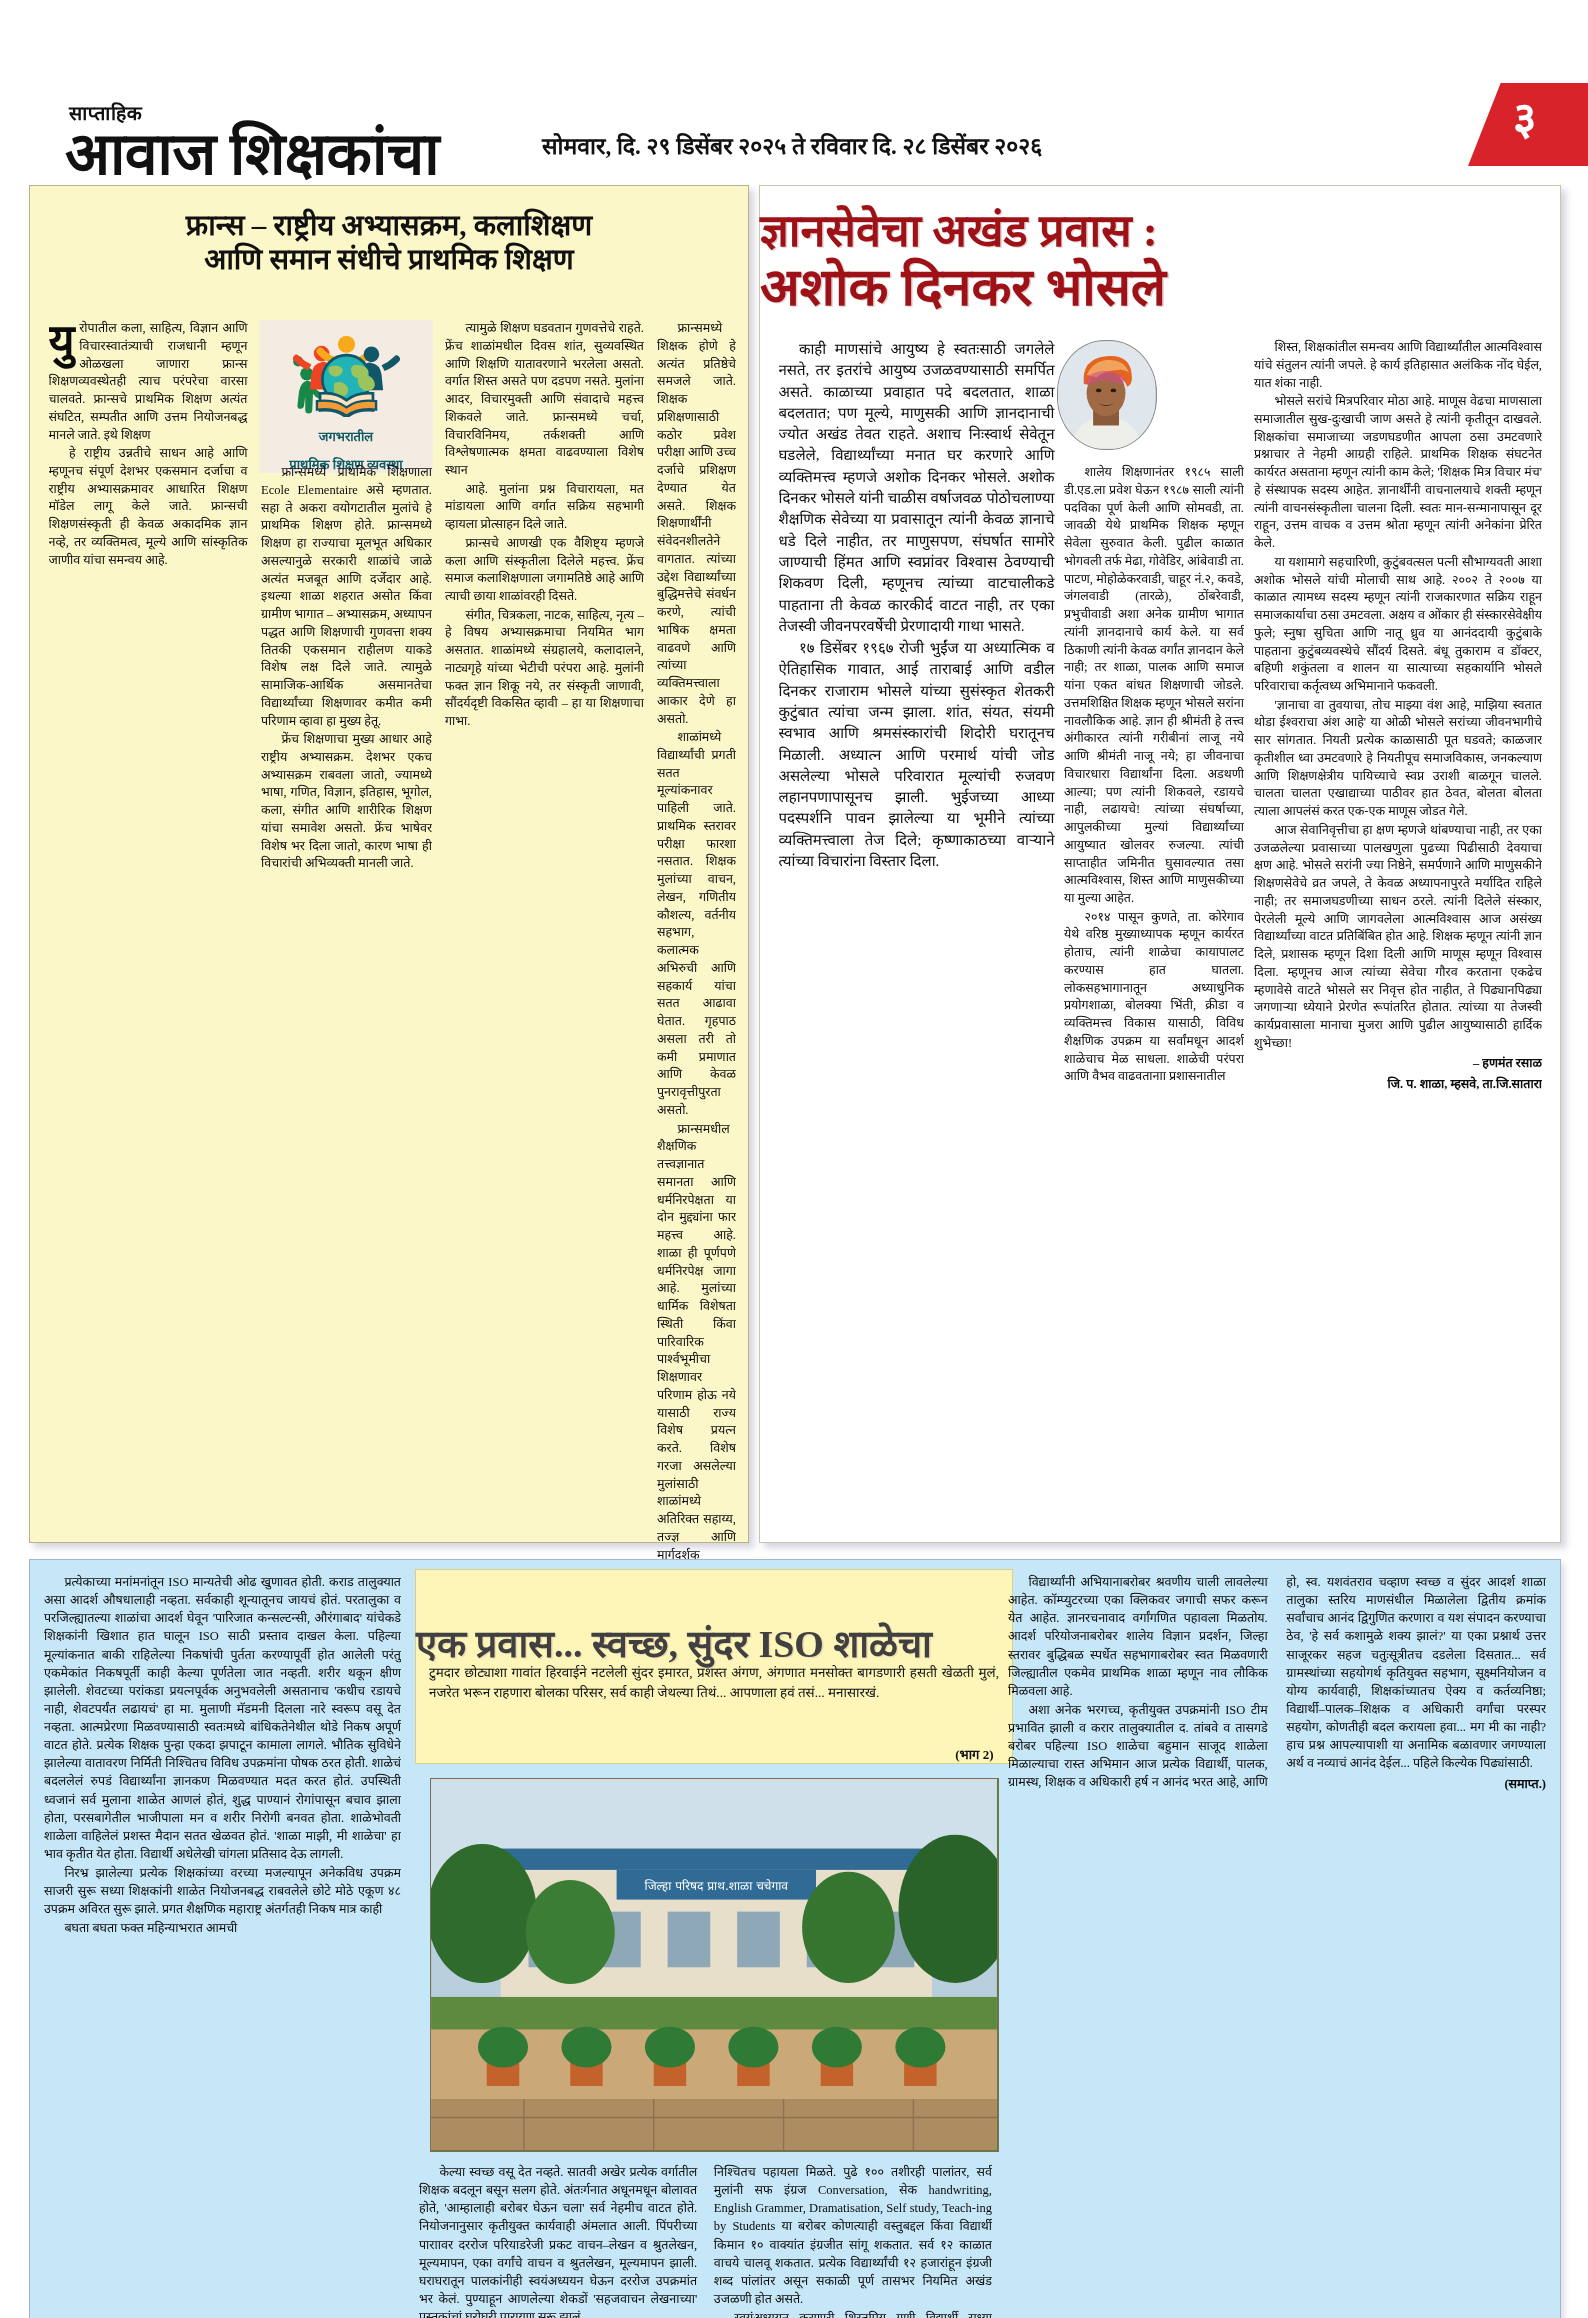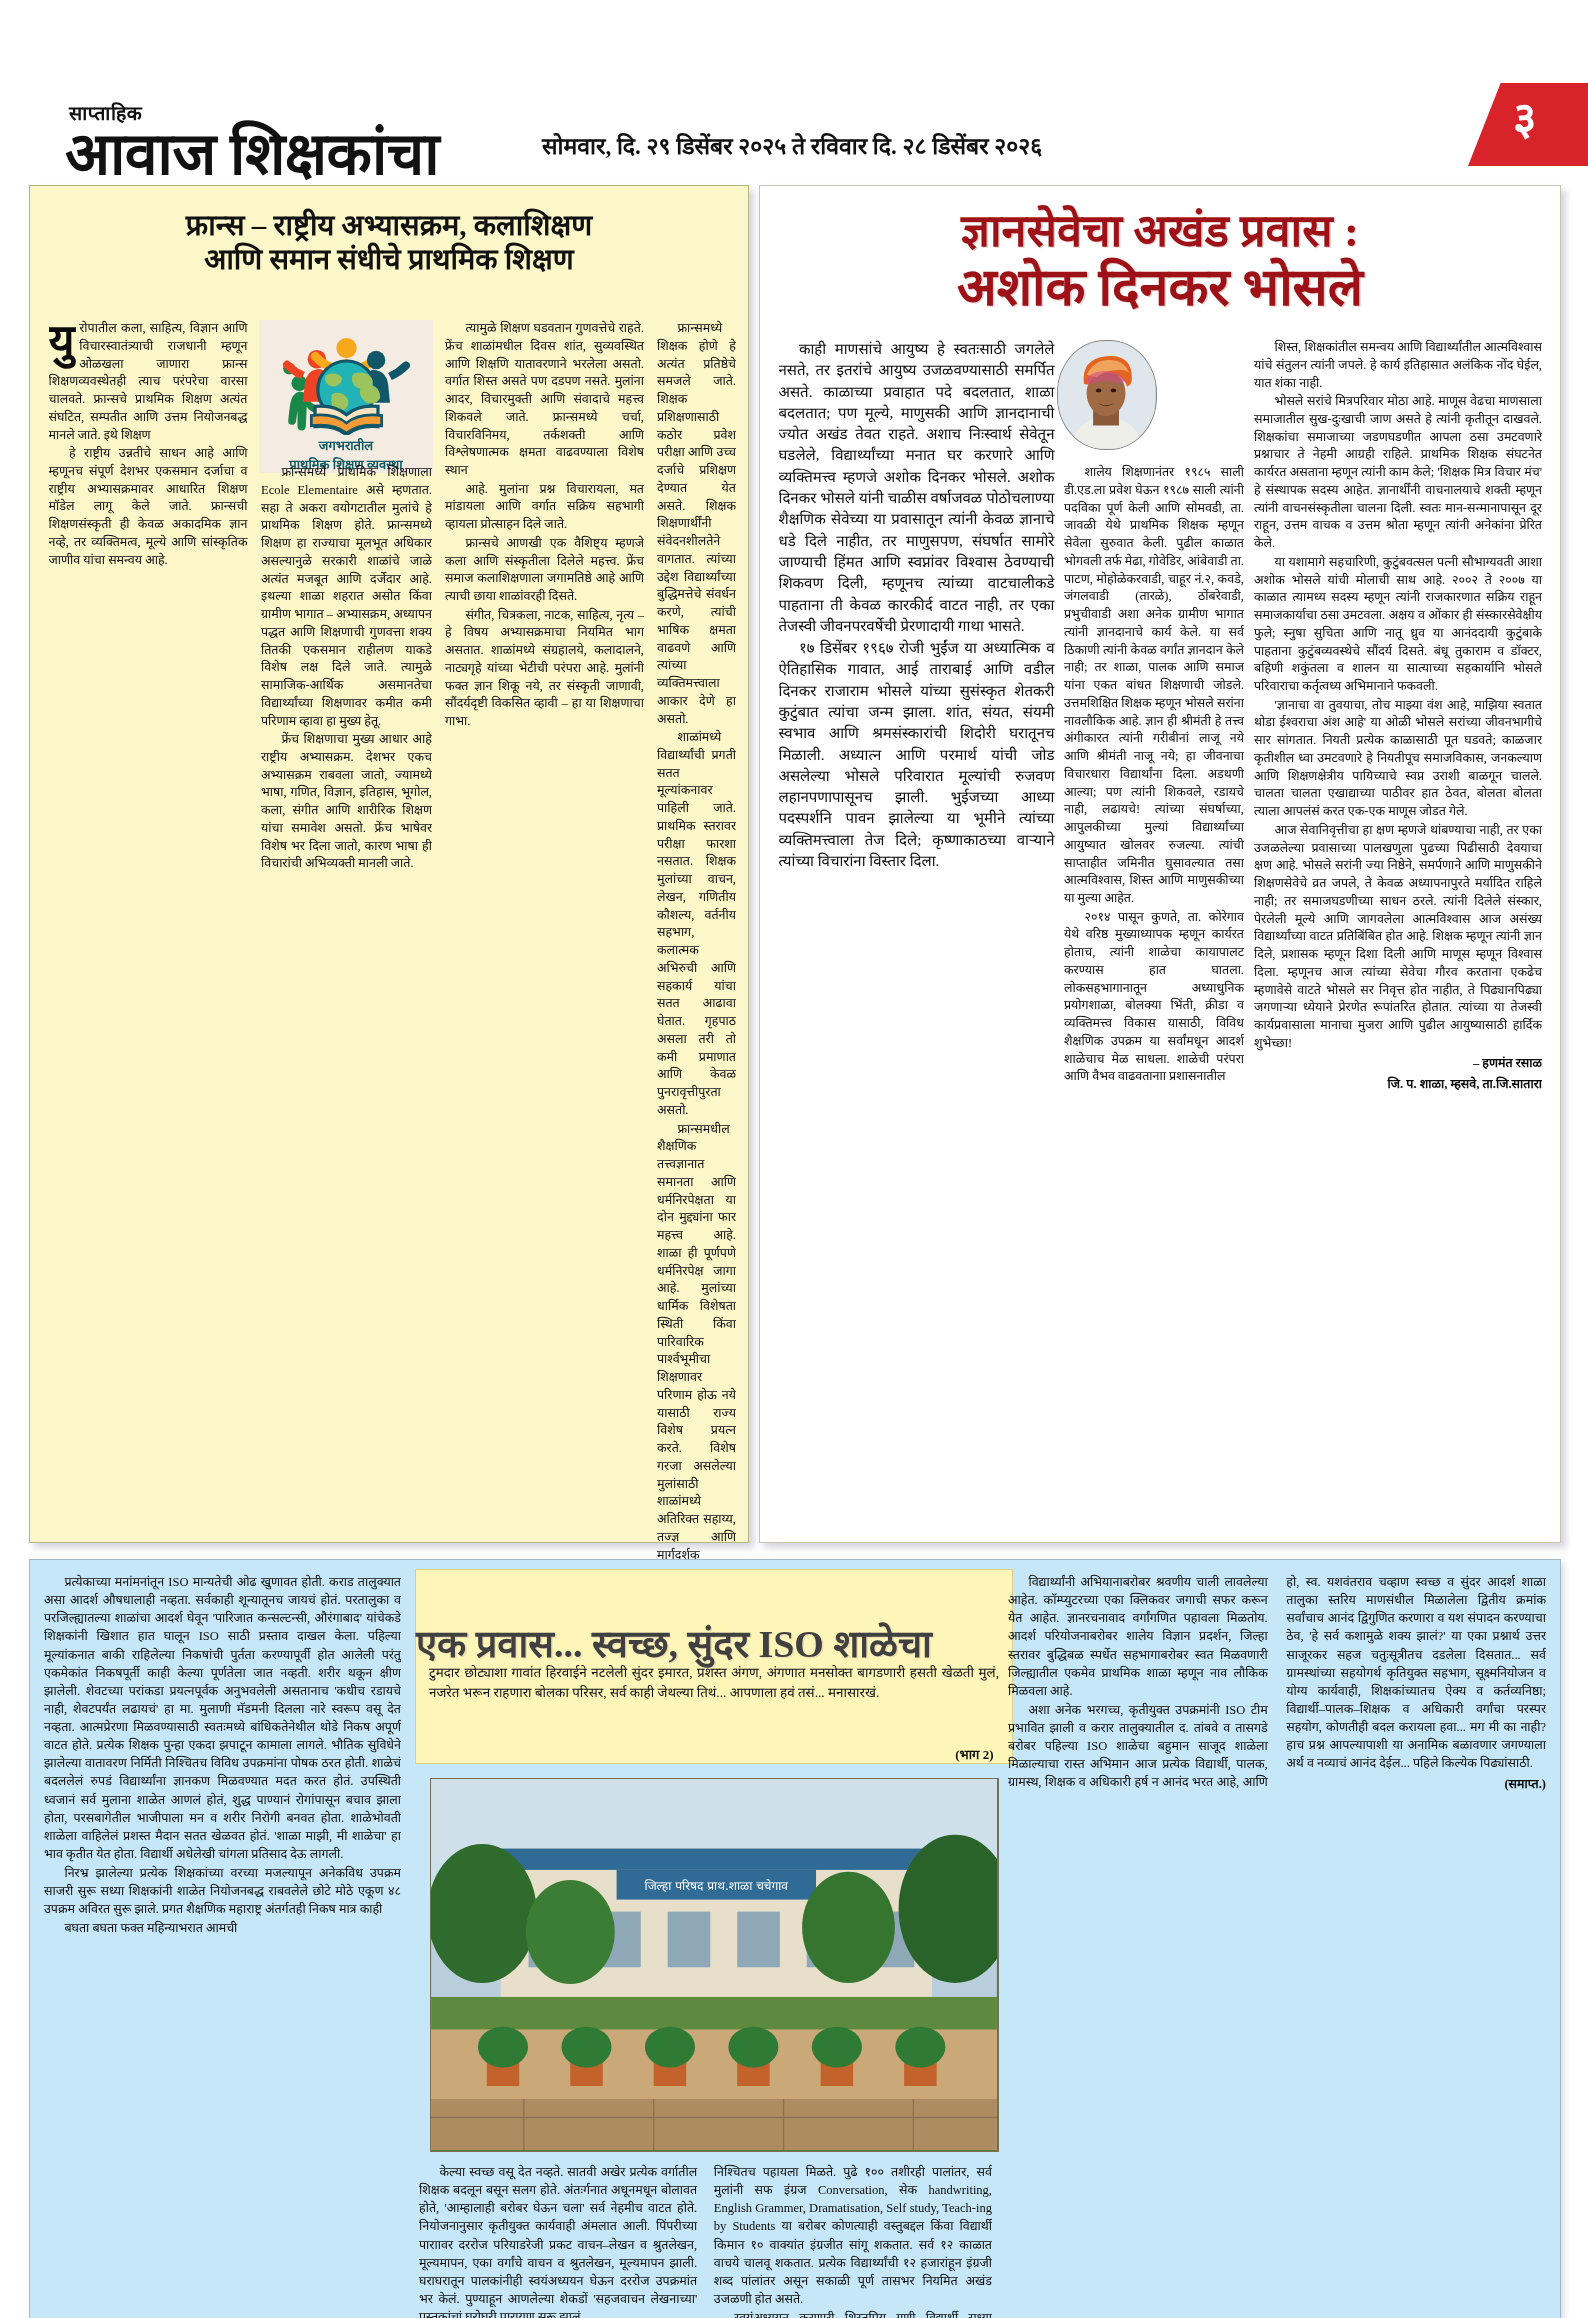--- a/index.html
+++ b/index.html
@@ -85,21 +85,20 @@
     width: 100%;
     text-align: center;
     font-family: "Liberation Serif", "DejaVu Serif", serif;
     font-weight: 900;
     color: #111;
     line-height: 1.18;
   }
   .headline-r {
     position: absolute;
     width: 100%;
-    text-align: center;
     font-family: "Liberation Serif", "DejaVu Serif", serif;
     font-weight: 900;
     color: #9e1116;
     line-height: 1.12;
     text-shadow: 1.4px 1.4px 0 rgba(200,170,170,0.55);
   }
 
   
   .col {
     position: absolute;
@@ -137,21 +136,21 @@
     justify-content: flex-start;
     padding-top: 3.7px;
   }
   .logo-cap {
     text-align: center;
     font-family: "Liberation Serif", "DejaVu Serif", serif;
     font-weight: 700;
     color: #0f5a63;
     line-height: 1.15;
     font-size: 13px;
-    margin-top: 4px;
+    margin-top: 13px;
   }
 
   
   .portrait {
     position: absolute;
     border-radius: 50%;
     overflow: hidden;
     background: #cfd6dd;
     border: 1.4px solid #888;
   }

